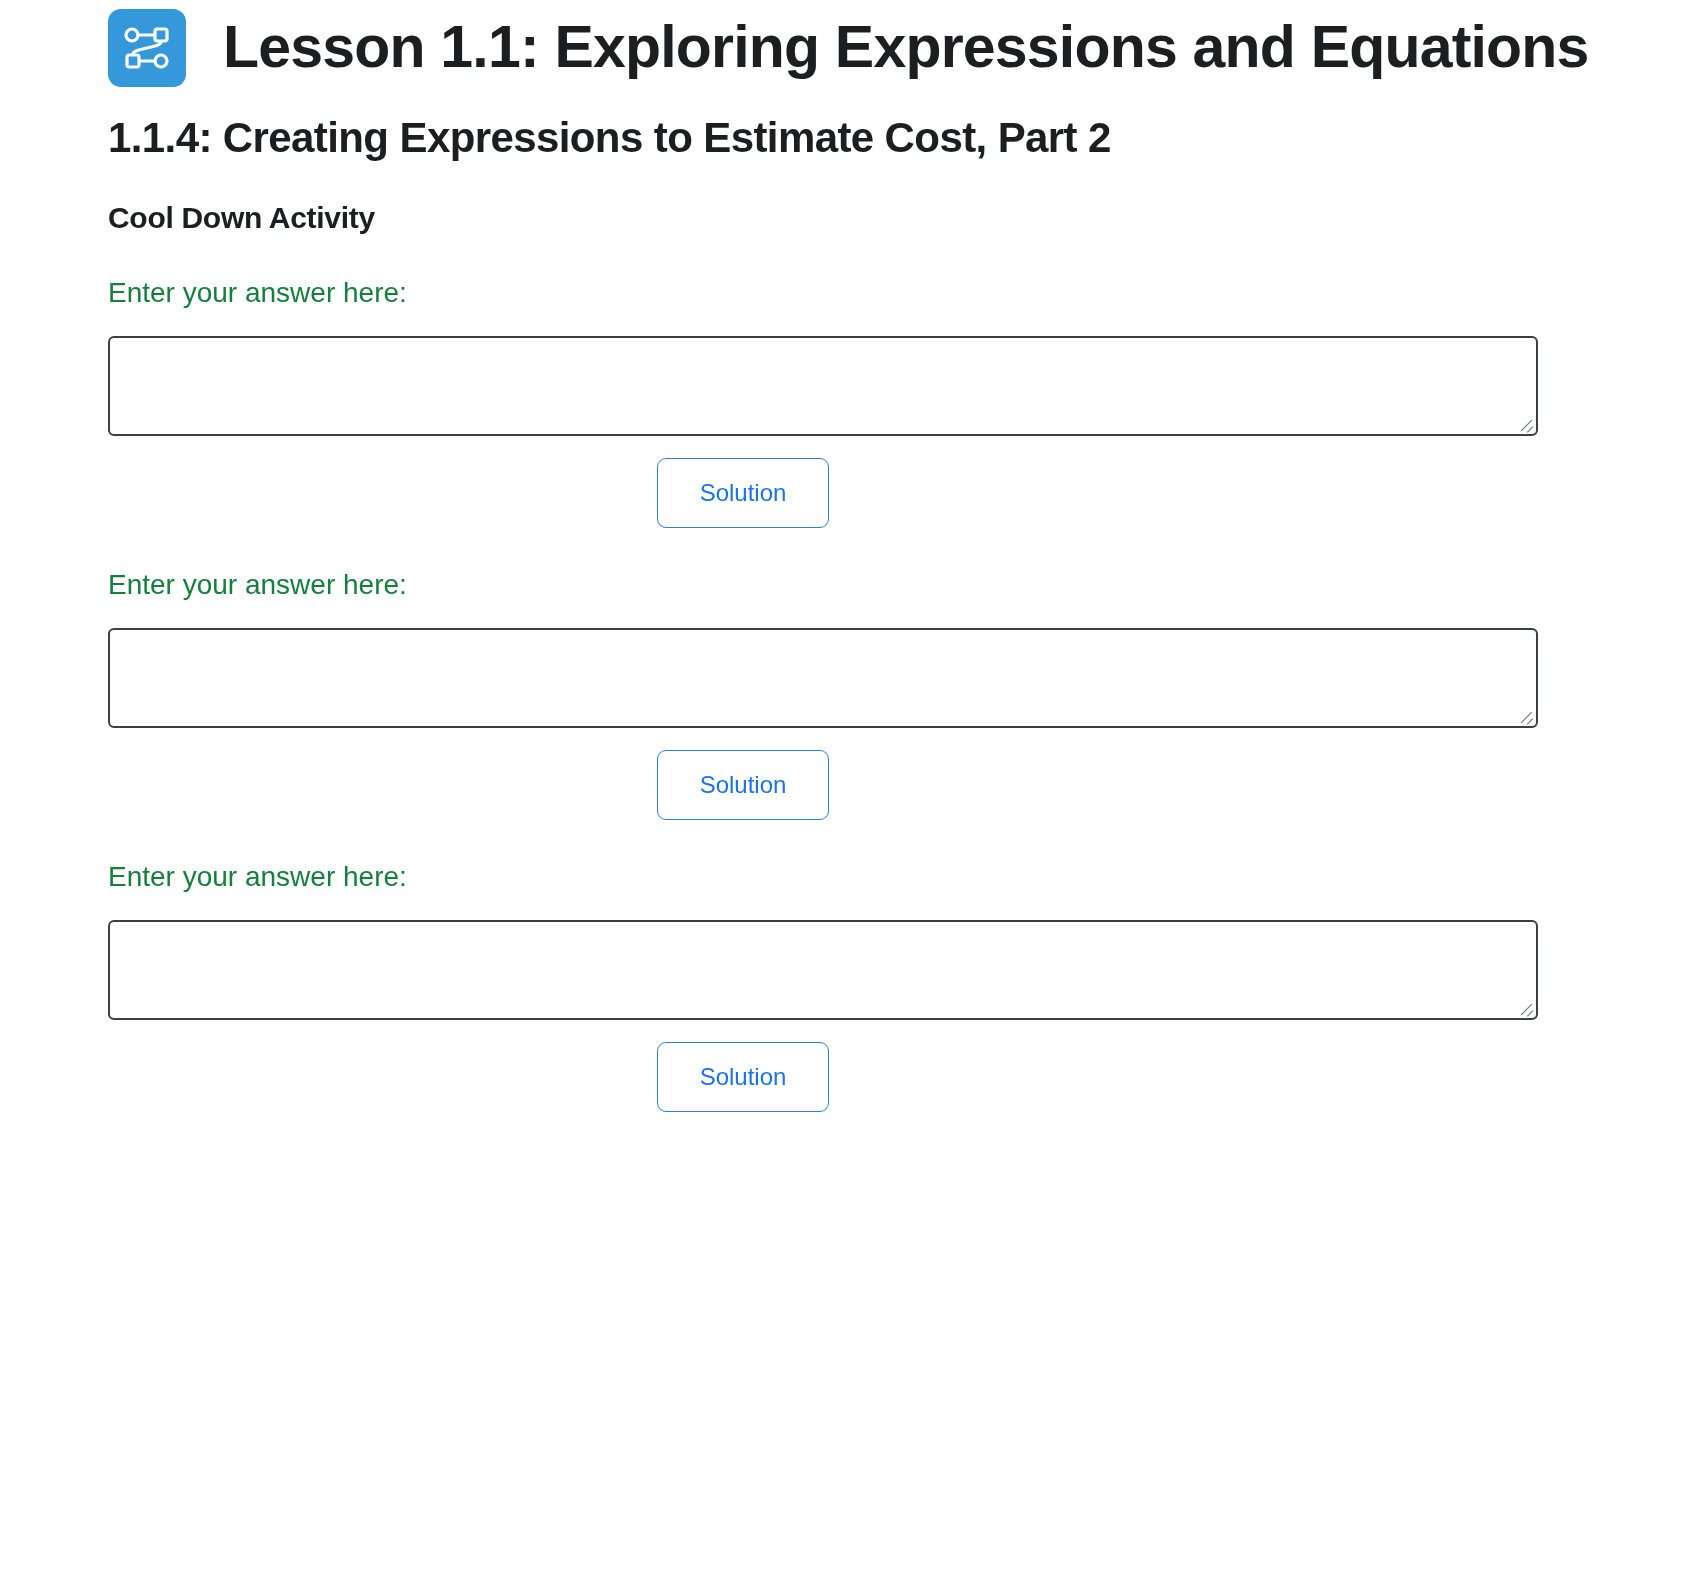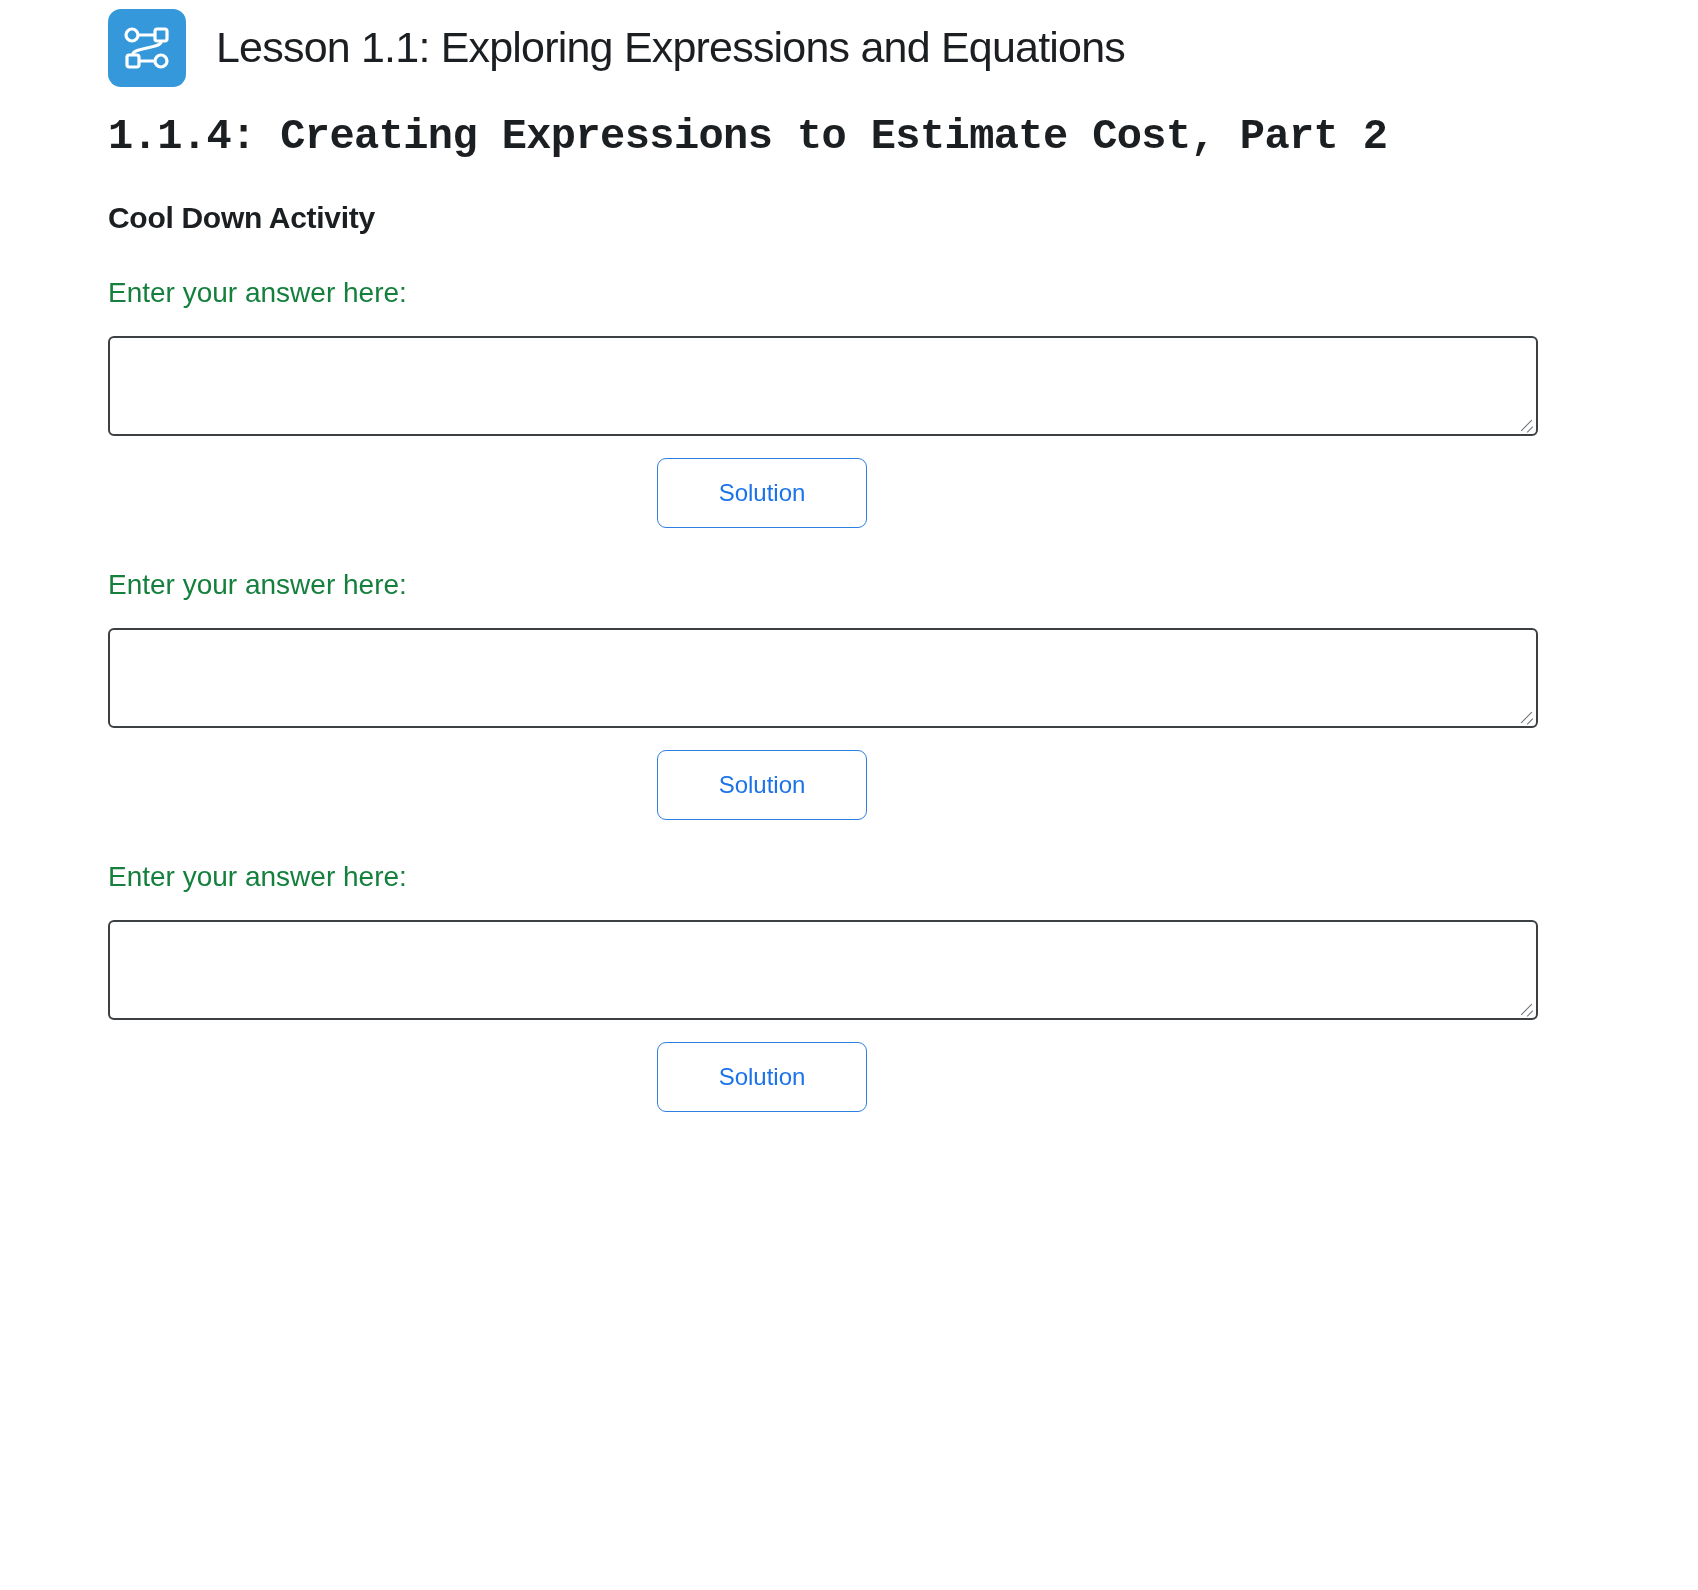--- a/index.html
+++ b/index.html
@@ -37,40 +37,39 @@
     height: 78px;
     min-width: 78px;
     border-radius: 13px;
     background: #3498db;
     display: flex;
     align-items: center;
     justify-content: center;
   }
   .lesson-icon svg { display: block; }
   .lesson-title {
-    font-size: 43px;
+    font-size: 59px;
     line-height: 1.05;
-    font-weight: 400;
+    font-weight: 700;
     letter-spacing: -0.8px;
     color: #1c1f22;
-    margin: 8px;
+    margin: 15px;
     white-space: nowrap;
     font-stretch: condensed;
   }
 
   
   .sub-title {
     margin: 22px 0 0 0;
     padding: 0 8px 0 108px;
     font-size: 42px;
     line-height: 1.12;
     font-weight: 700;
     letter-spacing: -0.6px;
     color: #1c1f22;
-    font-family: Liberation Mono, monospace;
   }
 
   .section-heading {
     margin: 39px 0 0 0;
     padding: 0 0 0 108px;
     font-size: 30px;
     line-height: 1.2;
     font-weight: 700;
     letter-spacing: -0.3px;
     color: #1c1f22;
@@ -149,21 +148,21 @@
   }
 
   
   .solution-row {
     display: flex;
     justify-content: flex-start;
     padding-left: 549px;
     margin-top: 22px;
   }
   .solution-btn {
-    width: 210px;
+    width: 172px;
     height: 70px;
     border: 1px solid #2f7fe0;
     border-radius: 9px;
     background: #ffffff;
     color: #1a73e8;
     font-family: "Liberation Sans", sans-serif;
     font-size: 24px;
     line-height: 1;
     cursor: pointer;
     display: flex;

